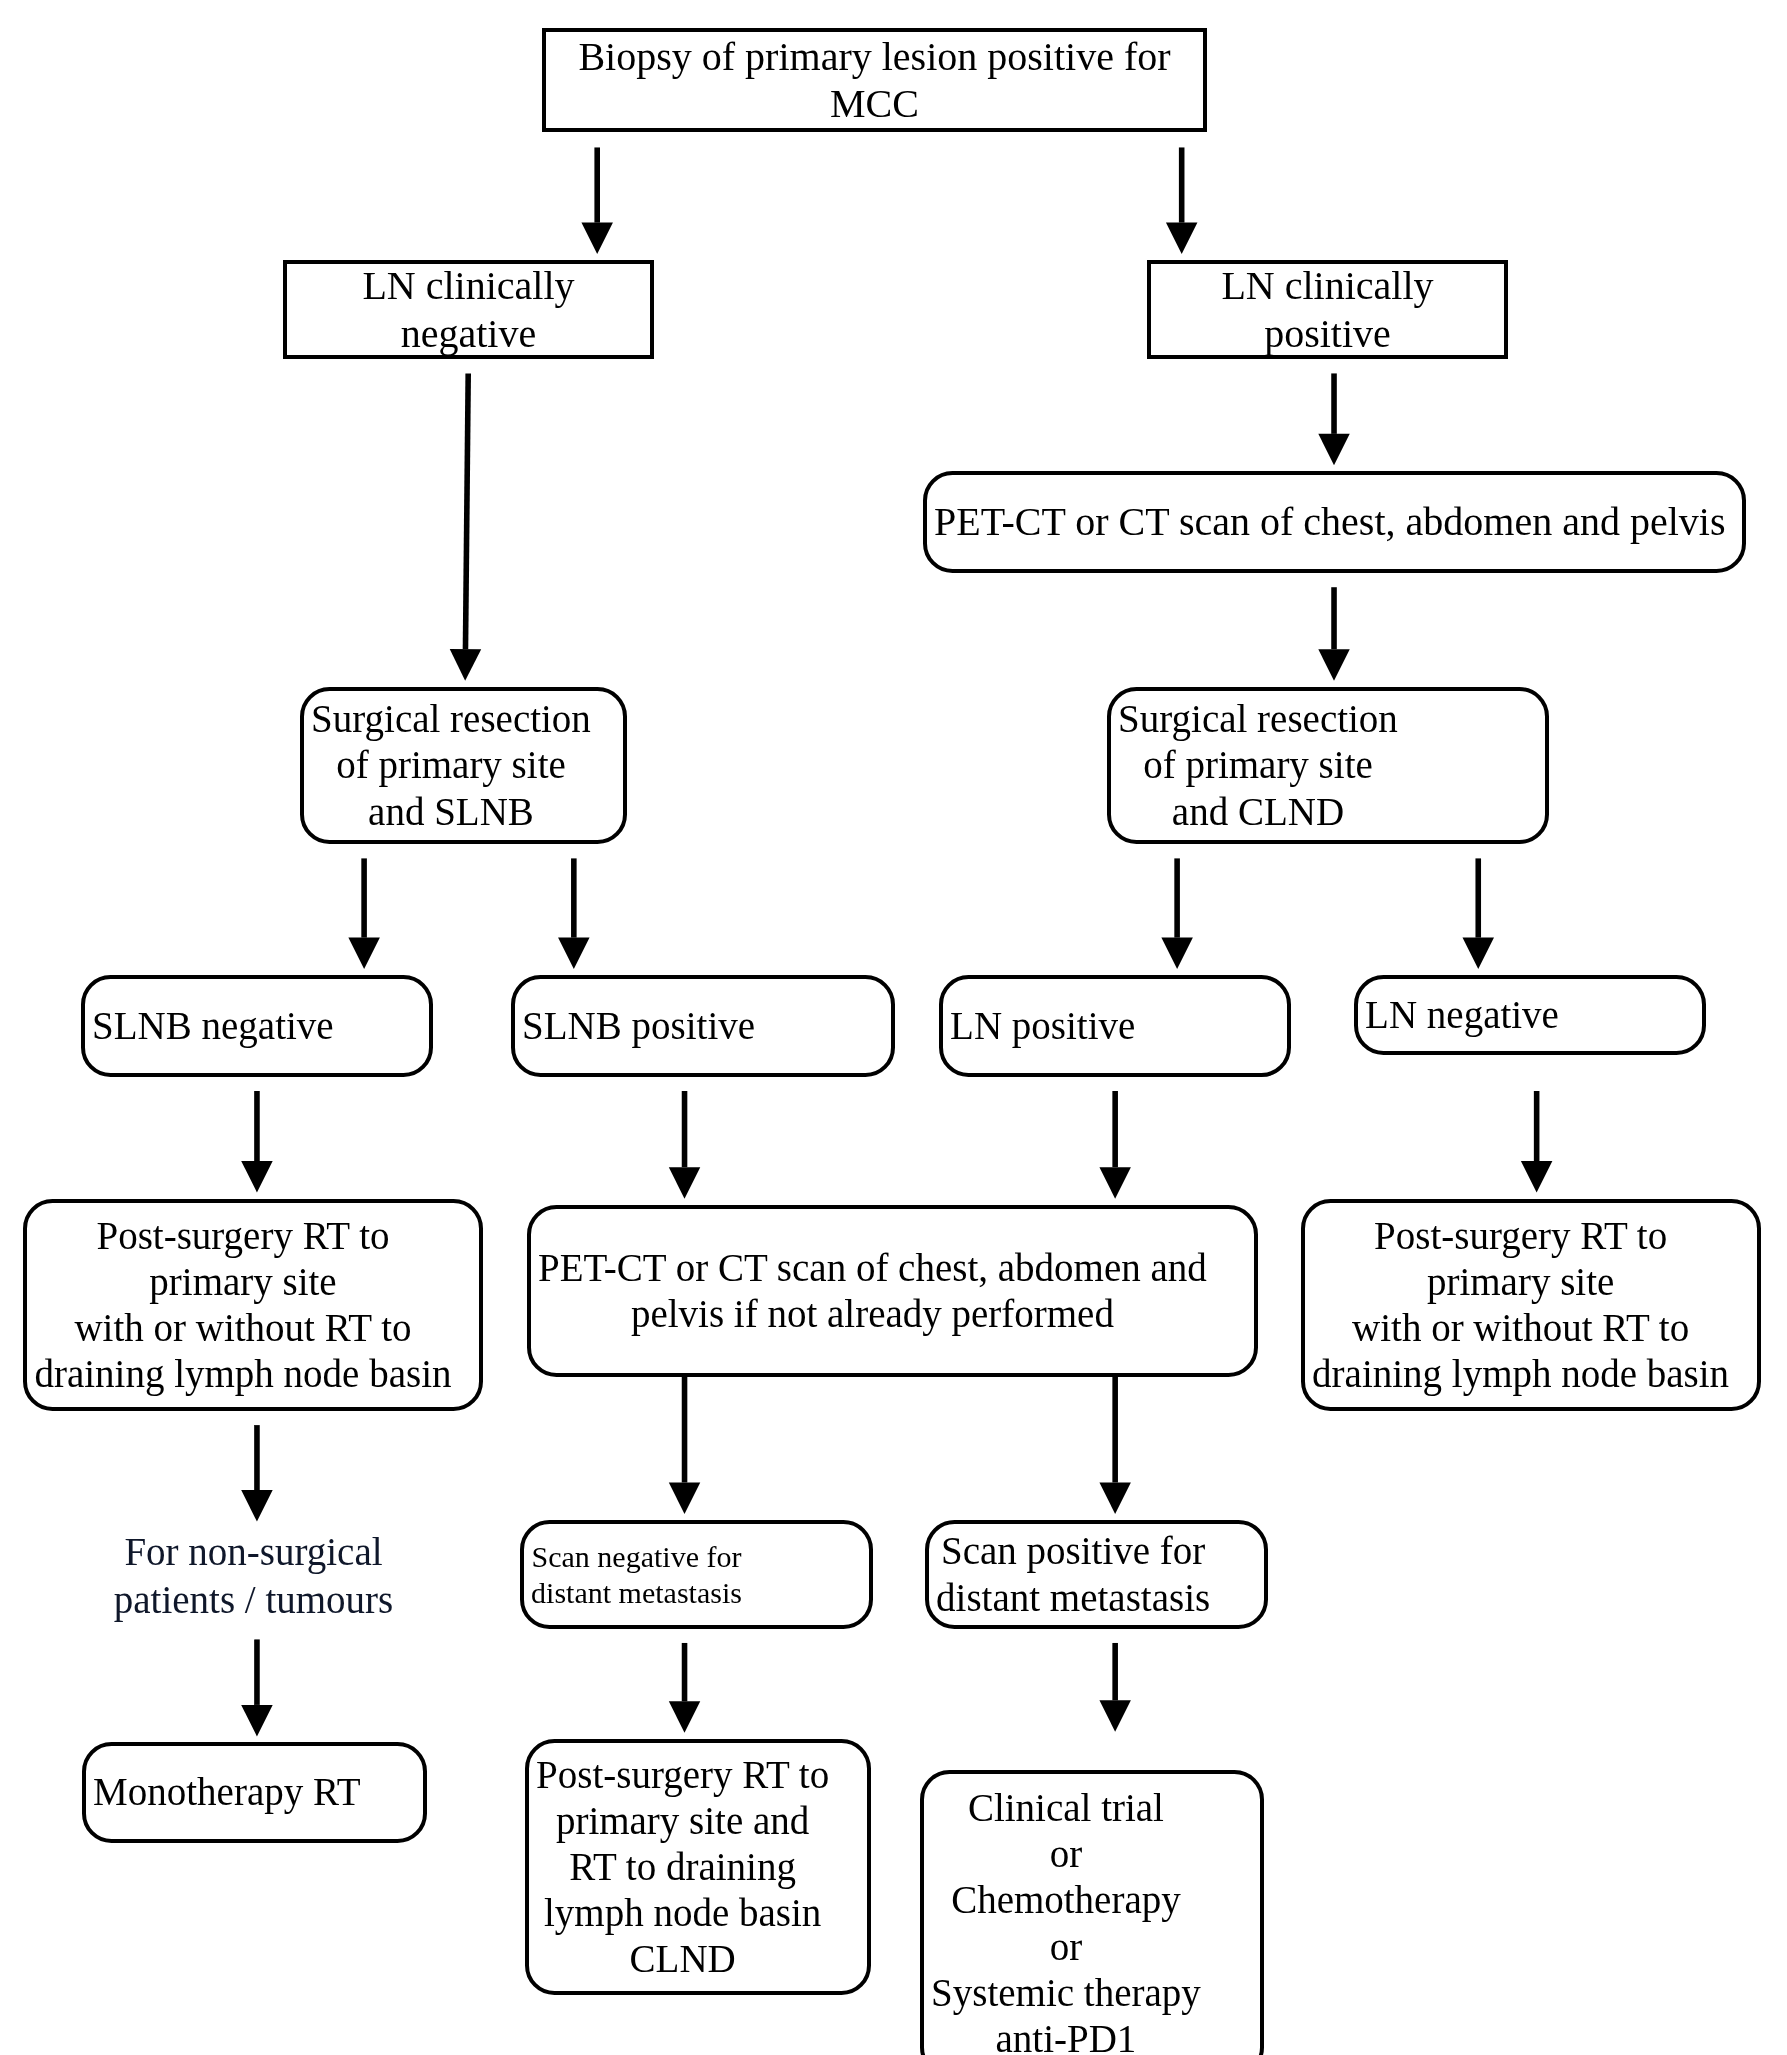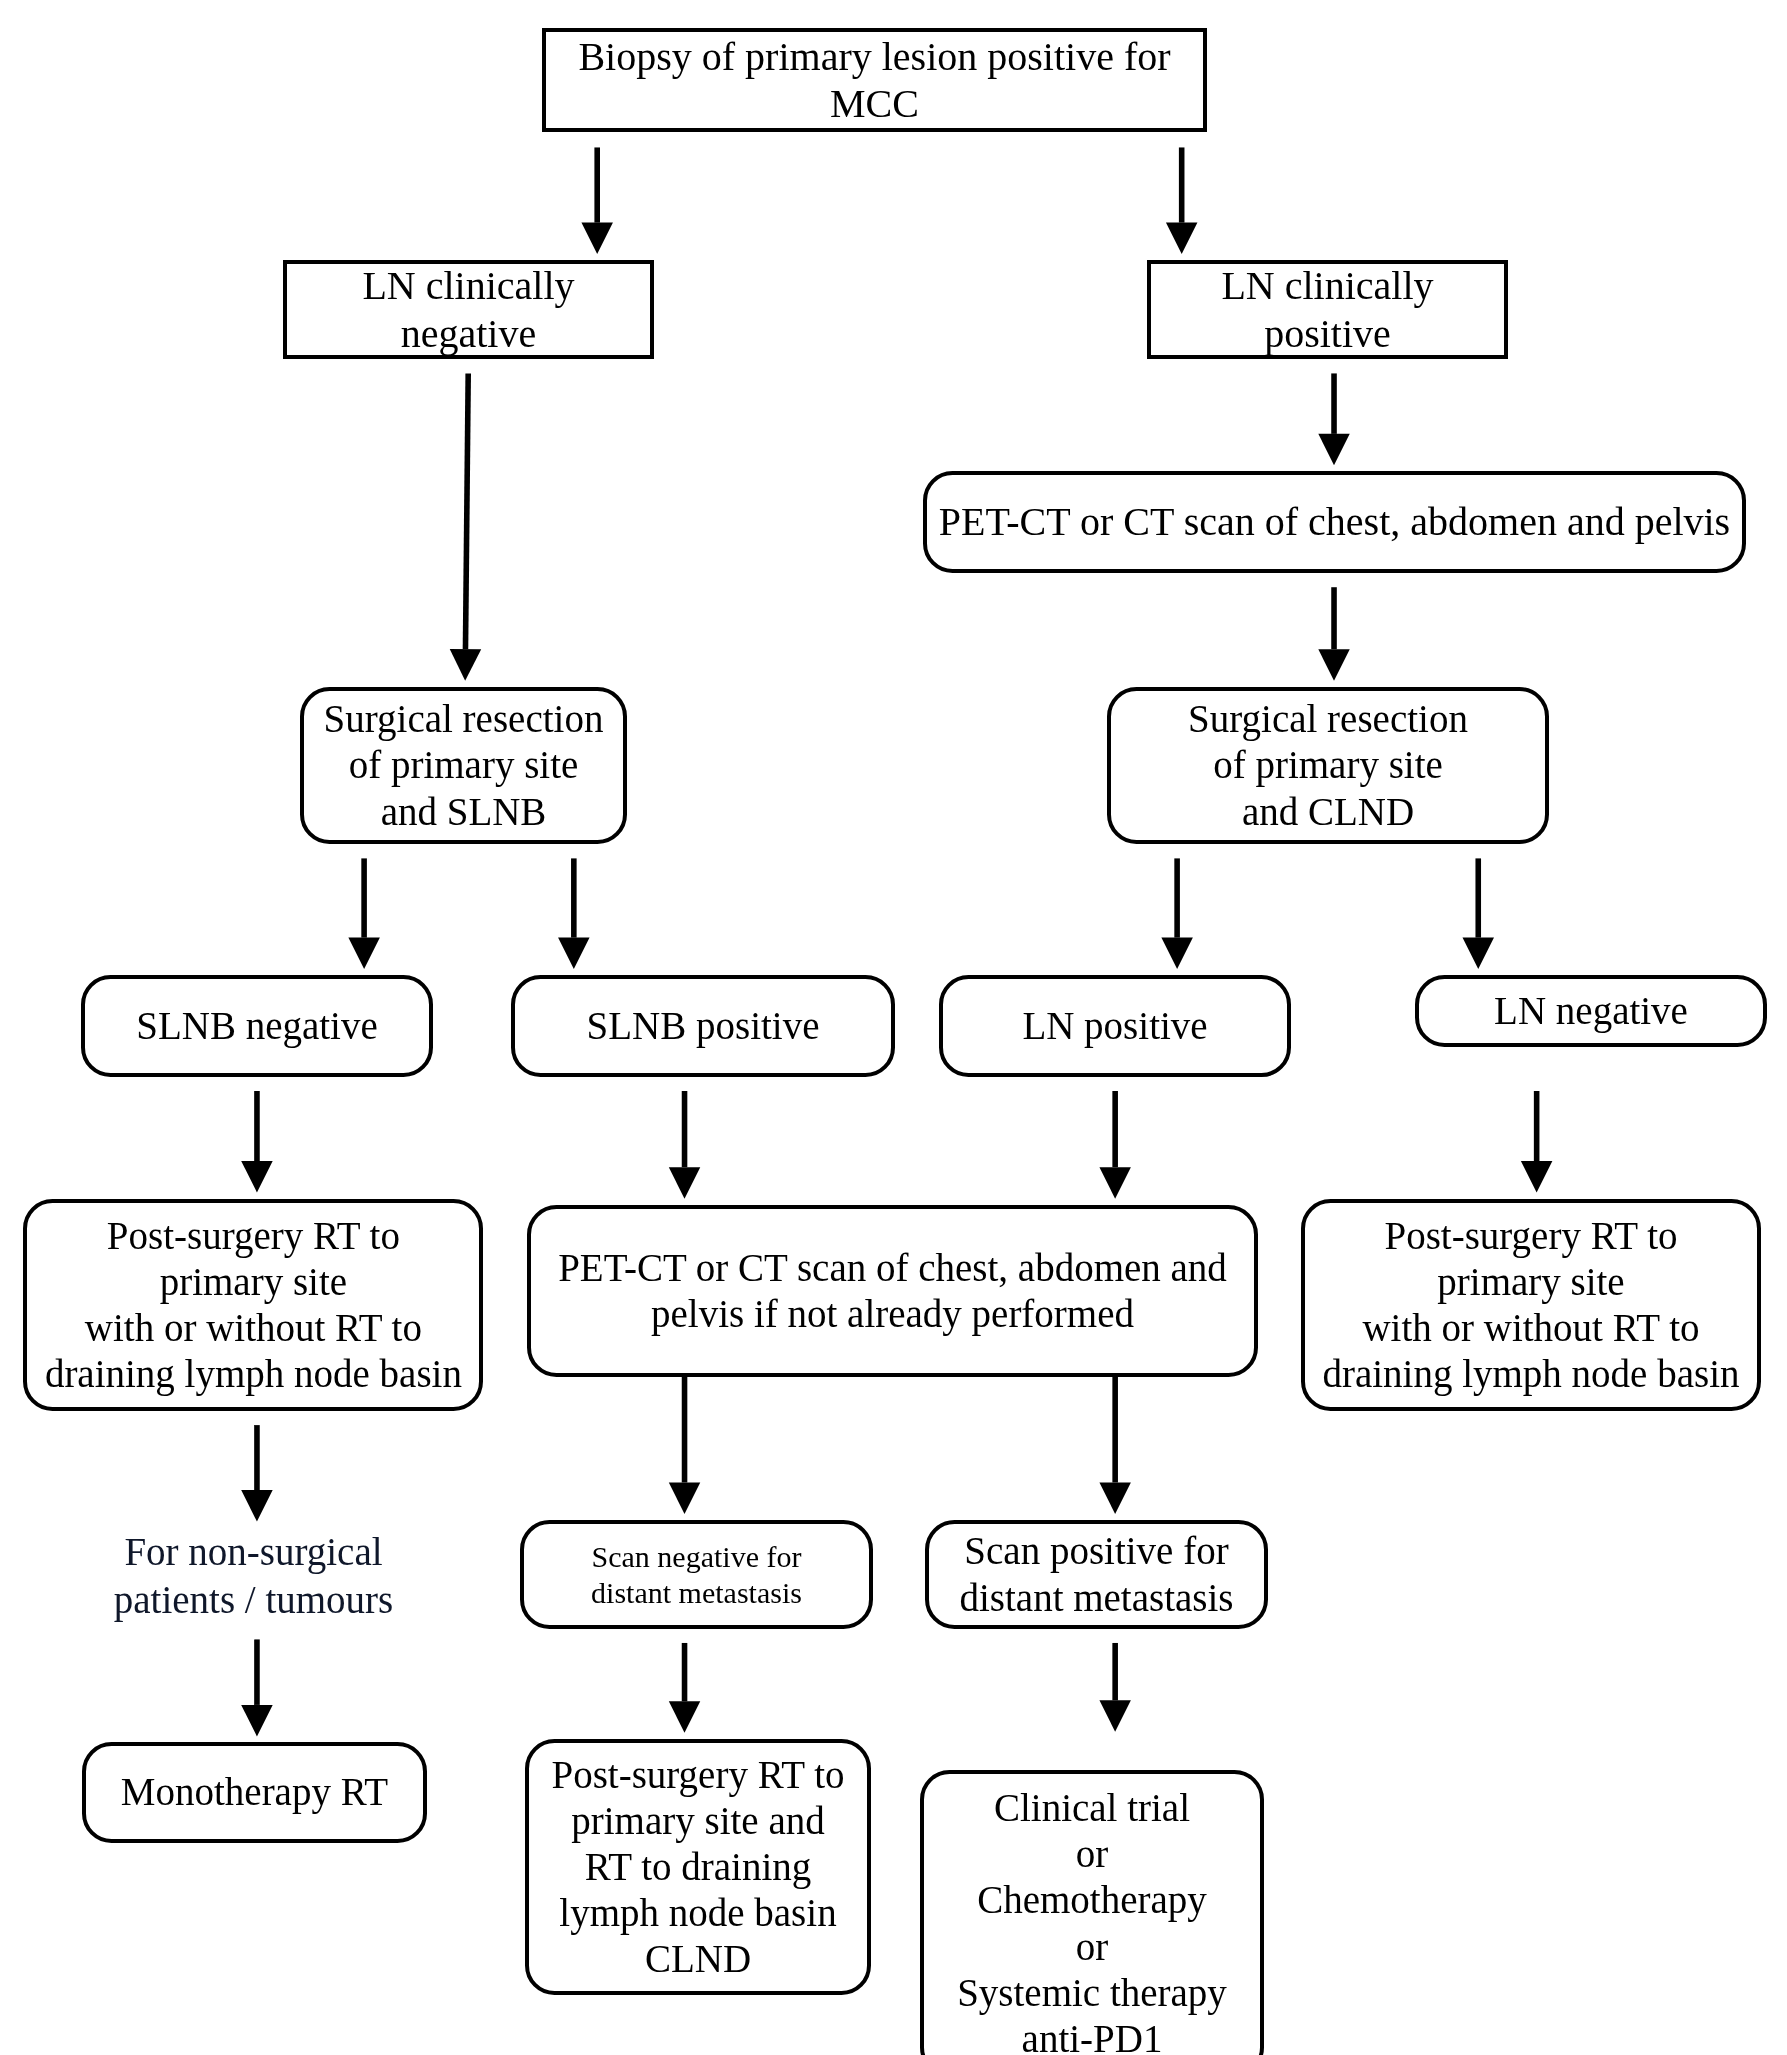--- a/index.html
+++ b/index.html
@@ -15,21 +15,20 @@
     overflow: hidden;
     font-family: "Liberation Serif", "DejaVu Serif", serif;
   }
   .node {
     position: absolute;
     box-sizing: border-box;
     border: 4.6px solid #000000;
     background: #ffffff;
     display: flex;
     align-items: center;
-    justify-content: center;
     text-align: center;
     color: #000000;
     line-height: 1.18;
     padding: 3px 7.1px;
   }
   .rounded { border-radius: 29.5px; }
   .square  { border-radius: 0; }
   .plain {
     position: absolute;
     box-sizing: border-box;
@@ -129,21 +128,21 @@
       </div>
       <div class="node rounded" style="left: 81px; top: 975px; width: 352px; height: 102px; font-size: 39px; border-color: rgb(0, 0, 0);">
         <span class="node-text">SLNB negative</span>
       </div>
       <div class="node rounded" style="left: 511px; top: 975px; width: 384px; height: 102px; font-size: 39px; border-color: rgb(0, 0, 0);">
         <span class="node-text">SLNB positive</span>
       </div>
       <div class="node rounded" style="left: 939px; top: 975px; width: 352px; height: 102px; font-size: 39px; border-color: rgb(0, 0, 0);">
         <span class="node-text">LN positive</span>
       </div>
-      <div class="node rounded" style="left: 1415px; top: 975px; width: 352px; height: 72px; font-size: 39px; border-color: rgb(0, 0, 0);">
+      <div class="node rounded" style="left: 1354px; top: 975px; width: 352px; height: 80px; font-size: 39px; border-color: rgb(0, 0, 0);">
         <span class="node-text">LN negative</span>
       </div>
       <div class="node rounded" style="left: 23.4px; top: 1199px; width: 460px; height: 212px; font-size: 39px; border-color: rgb(0, 0, 0);">
         <span class="node-text">Post-surgery RT to
 primary site
 with or without RT to
 draining lymph node basin</span>
       </div>
       <div class="node rounded" style="left: 527px; top: 1205px; width: 731px; height: 172px; font-size: 39px; border-color: rgb(0, 0, 0);">
         <span class="node-text">PET-CT or CT scan of chest, abdomen and

